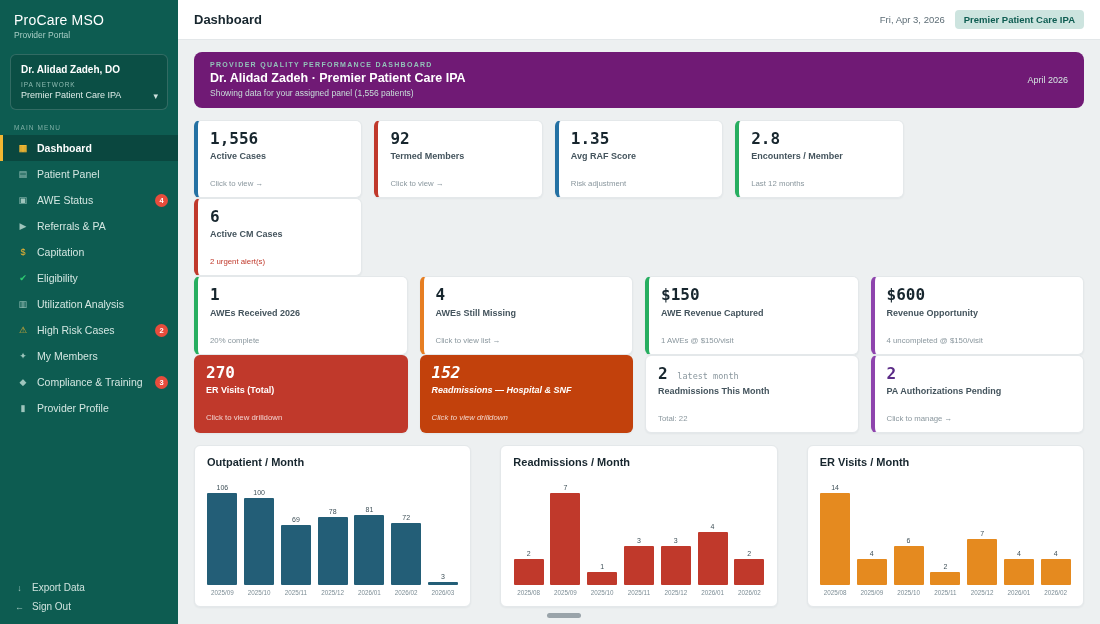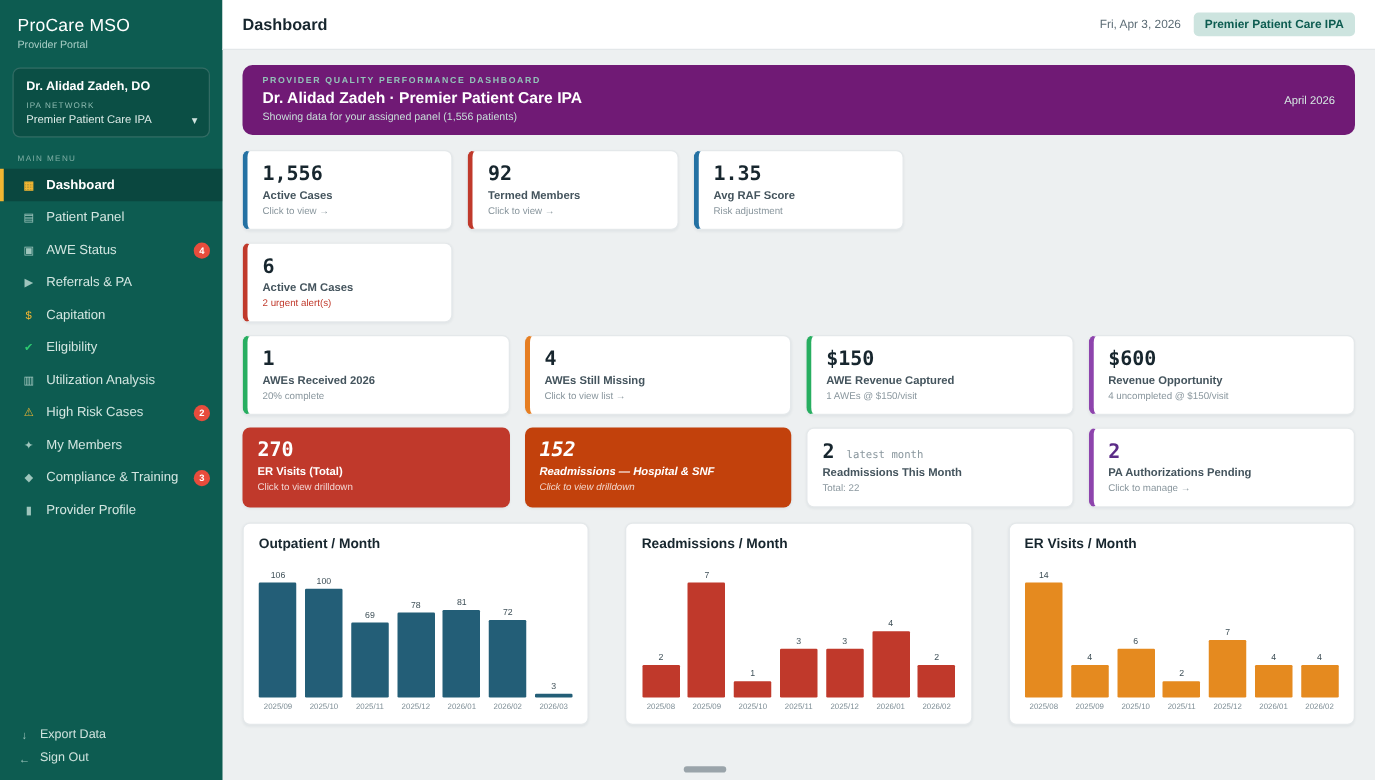--- a/index.html
+++ b/index.html
@@ -43,30 +43,30 @@
   .tb-date { font-size:9.5px; color:#5d6d76; }
   .tb-badge { background:#cde4df; color:#0d5c51; font-size:9.5px; font-weight:bold; padding:4px 9px; border-radius:4px; }
   .content { flex:1; padding:12px 16px 8px; position:relative; overflow:hidden; }
 
   .banner { background:#701a75; border-radius:8px; padding:9px 16px 10px; color:#fff; display:flex; }
   .bn-eyebrow { font-size:7px; letter-spacing:1.3px; color:#93c3b9; font-weight:bold; }
   .bn-title { font-size:12.5px; font-weight:bold; margin-top:3px; }
   .bn-sub { font-size:8.5px; color:#c8ded9; margin-top:3px; }
   .bn-period { margin-left:auto; font-size:9px; color:#d5e7e2; align-self:center; white-space:nowrap; }
 
-  .stat-rows { display:flex; flex-direction:column; gap:10px; margin-top:12px; }
+  .stat-rows { display:flex; flex-direction:column; margin-top:12px; }
   .stat-row { display:grid; gap:12px; }
   .cols-5 { grid-template-columns:repeat(5,1fr); }
   .cols-4 { grid-template-columns:repeat(4,1fr); }
   .stat-card { background:#fff; border:1px solid #e4e8ea; border-radius:6px; padding:8px 12px 9px;
     box-shadow:0 1px 2px rgba(20,40,50,.05); min-height:64px; cursor:pointer; }
   .sc-value { font-family:"DejaVu Sans Mono", monospace; font-size:16px; font-weight:bold; line-height:1.2; }
   .sc-note { font-family:"DejaVu Sans Mono", monospace; font-size:8.5px; color:#8a979e; font-weight:normal; }
   .sc-label { font-size:9px; font-weight:bold; color:#44545d; margin-top:3px; }
-  .sc-sub { font-size:7.8px; color:#8a979e; margin-top:3px; }
+  .sc-sub { font-size:7.8px; color:#8a979e; margin-top:18px; }
   .stat-card.filled { border:none; }
   .stat-card.filled .sc-value { color:#fff; }
   .stat-card.filled .sc-label { color:#fff; }
   .stat-card.filled .sc-sub { color:rgba(255,255,255,.78); }
 
   .charts-row { display:grid; grid-template-columns:repeat(3,1fr); gap:29px; margin-top:12px; }
   .chart-card { background:#fff; border:1px solid #e4e8ea; border-radius:6px; padding:10px 12px; box-shadow:0 1px 2px rgba(20,40,50,.05); }
   .chart-title { font-size:11px; font-weight:bold; margin-bottom:8px; }
   .chart-plot { display:flex; align-items:flex-end; gap:6px; height:120px; }
   .bar-group { flex:1; display:flex; flex-direction:column; align-items:center; justify-content:flex-end; height:100%; min-width:0; }
@@ -179,20 +179,25 @@
           <div class="stat-card" style="border-left: 4px solid rgb(192, 57, 43);">
             <div class="sc-value"><span>92</span></div>
             <div class="sc-label">Termed Members</div>
             <div class="sc-sub">Click to view →</div>
           </div>
           <div class="stat-card" style="border-left: 4px solid rgb(36, 113, 163);">
             <div class="sc-value"><span>1.35</span></div>
             <div class="sc-label">Avg RAF Score</div>
             <div class="sc-sub">Risk adjustment</div>
           </div>
+          <div class="stat-card" style="border-left: 4px solid rgb(39, 174, 96);">
+            <div class="sc-value"><span>2.8</span></div>
+            <div class="sc-label">Encounters / Member</div>
+            <div class="sc-sub">Last 12 months</div>
+          </div>
         </div>
         <div class="stat-row cols-5">
           <div class="stat-card" style="border-left: 4px solid rgb(192, 57, 43);">
             <div class="sc-value"><span>6</span></div>
             <div class="sc-label">Active CM Cases</div>
             <div class="sc-sub" style="color: rgb(192, 57, 43);">2 urgent alert(s)</div>
           </div>
         </div>
         <div class="stat-row cols-4">
           <div class="stat-card" style="border-left: 4px solid rgb(39, 174, 96);">

